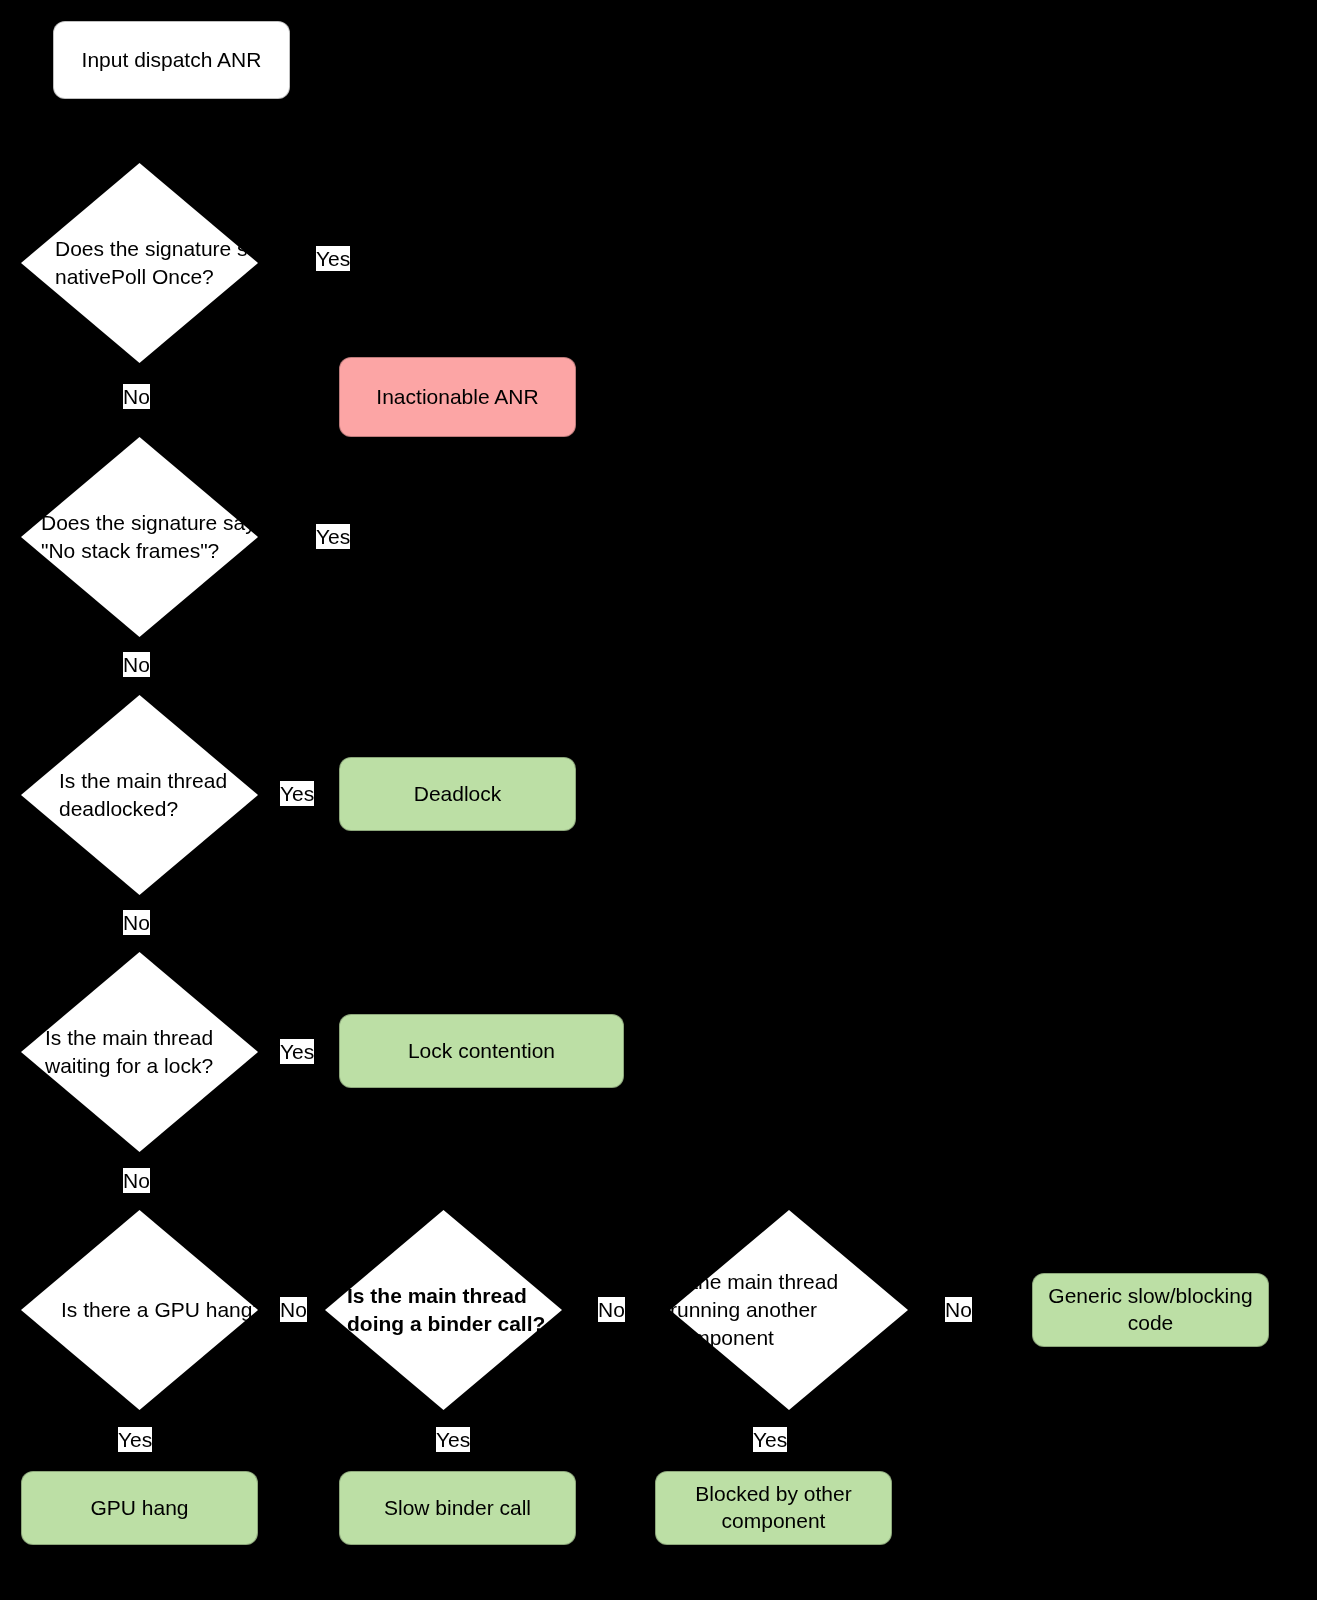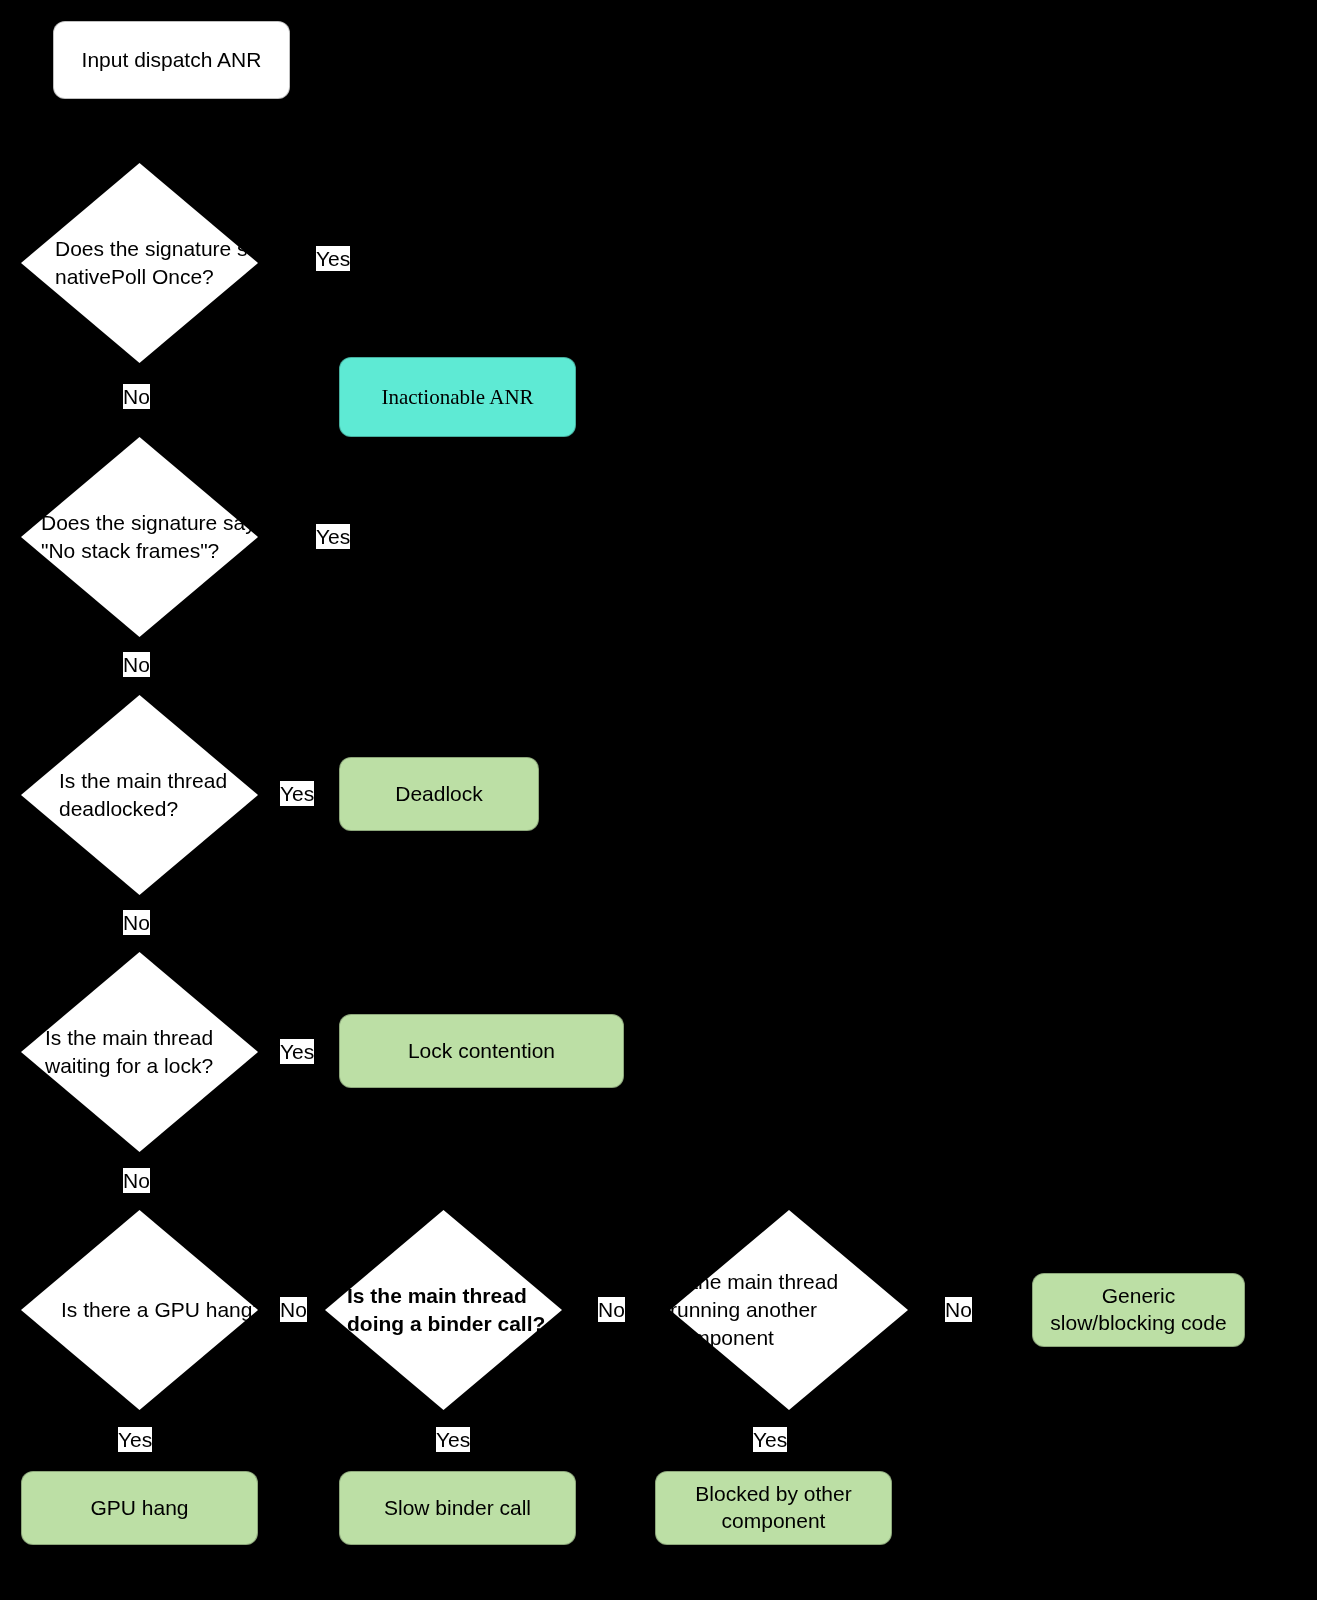--- a/index.html
+++ b/index.html
@@ -25,21 +25,21 @@
     align-items: center;
     justify-content: center;
     text-align: center;
     color: #000000;
     font-size: 21px;
     line-height: 1.28;
     padding: 4px 10px;
     border: 1px solid rgba(0,0,0,0.25);
   }
   .node-box.white  { background: #FFFFFF; margin-left: 32px; }
-  .node-box.pink   { background: #5eead4; font-family: Liberation Serif, serif; }
+  .node-box.pink   { background: #fca5a5; }
   .node-box.green  { background: #BCDFA5; }
 
   
   .node-diamond {
     position: absolute;
   }
   .node-diamond .dia-shape {
     position: absolute;
     left: 0; top: 0;
     width: 100%;
@@ -128,21 +128,21 @@
   <div class="edge-label" style="left:123px; top:652px;">No</div>
 
   <div class="node-diamond" style="left:21px; top:695px; width:237px; height:200px;">
     <div class="dia-shape"></div>
     <div class="dia-text" style="padding:0 38px;">Is the main thread deadlocked?</div>
   </div>
 
   <div class="edge-label" style="left:280px; top:781px;">Yes</div>
   <div class="edge-label" style="left:123px; top:910px;">No</div>
 
-  <div class="node-box green" style="left:339px; top:757px; width:200px; height:74px;">
+  <div class="node-box green" style="left:339px; top:757px; width:237px; height:74px;">
     <span>Deadlock</span>
   </div>
 
   <div class="node-diamond" style="left:21px; top:952px; width:237px; height:200px;">
     <div class="dia-shape"></div>
     <div class="dia-text" style="padding:0 24px;">Is the main thread waiting for a lock?</div>
   </div>
 
   <div class="edge-label" style="left:280px; top:1039px;">Yes</div>
   <div class="edge-label" style="left:123px; top:1168px;">No</div>
@@ -180,17 +180,17 @@
     <div class="dia-text" style="padding:0 0px;">Is the main thread running another component</div>
   </div>
 
   <div class="edge-label" style="left:945px; top:1297px;">No</div>
   <div class="edge-label" style="left:753px; top:1427px;">Yes</div>
 
   <div class="node-box green" style="left:655px; top:1471px; width:237px; height:74px;">
     <span>Blocked by other component</span>
   </div>
 
-  <div class="node-box green" style="left:1032px; top:1273px; width:213px; height:74px;text-align:center;">
+  <div class="node-box green" style="left:1032px; top:1273px; width:237px; height:74px;text-align:center;">
     <span>Generic slow/blocking code</span>
   </div>
 
 </div>
 
 </body></html>

